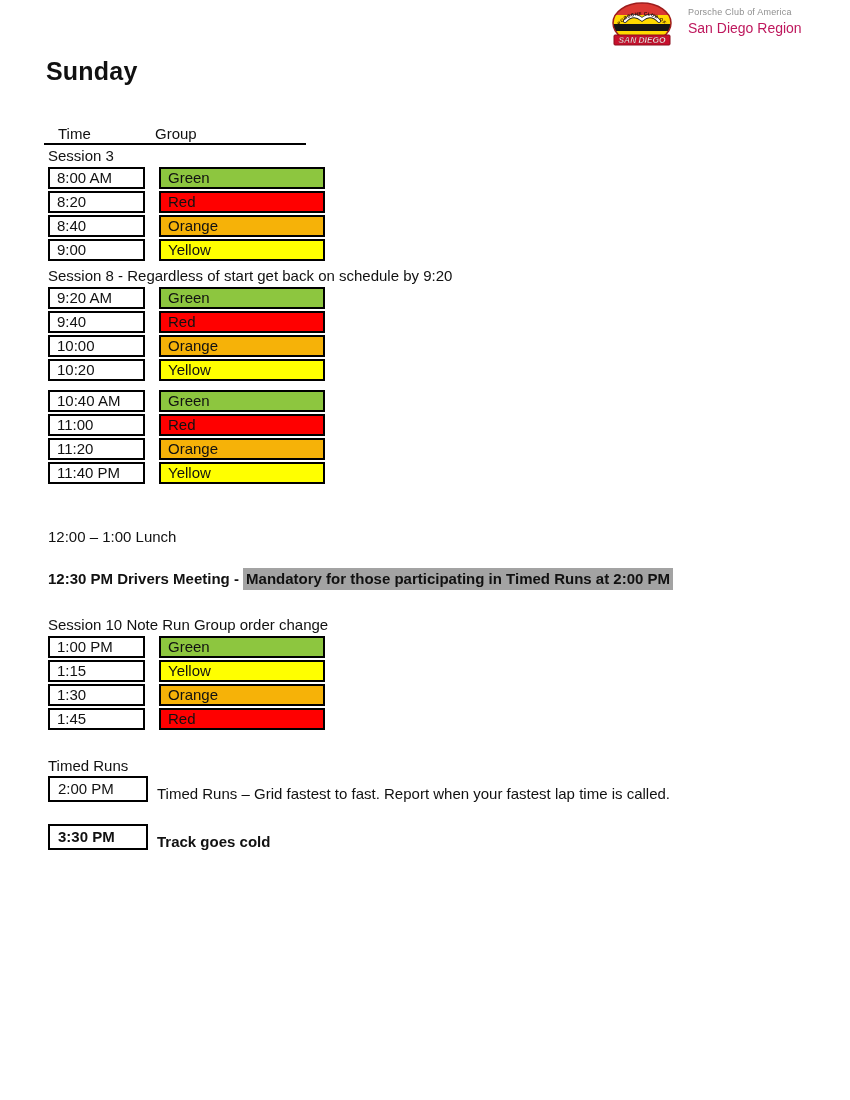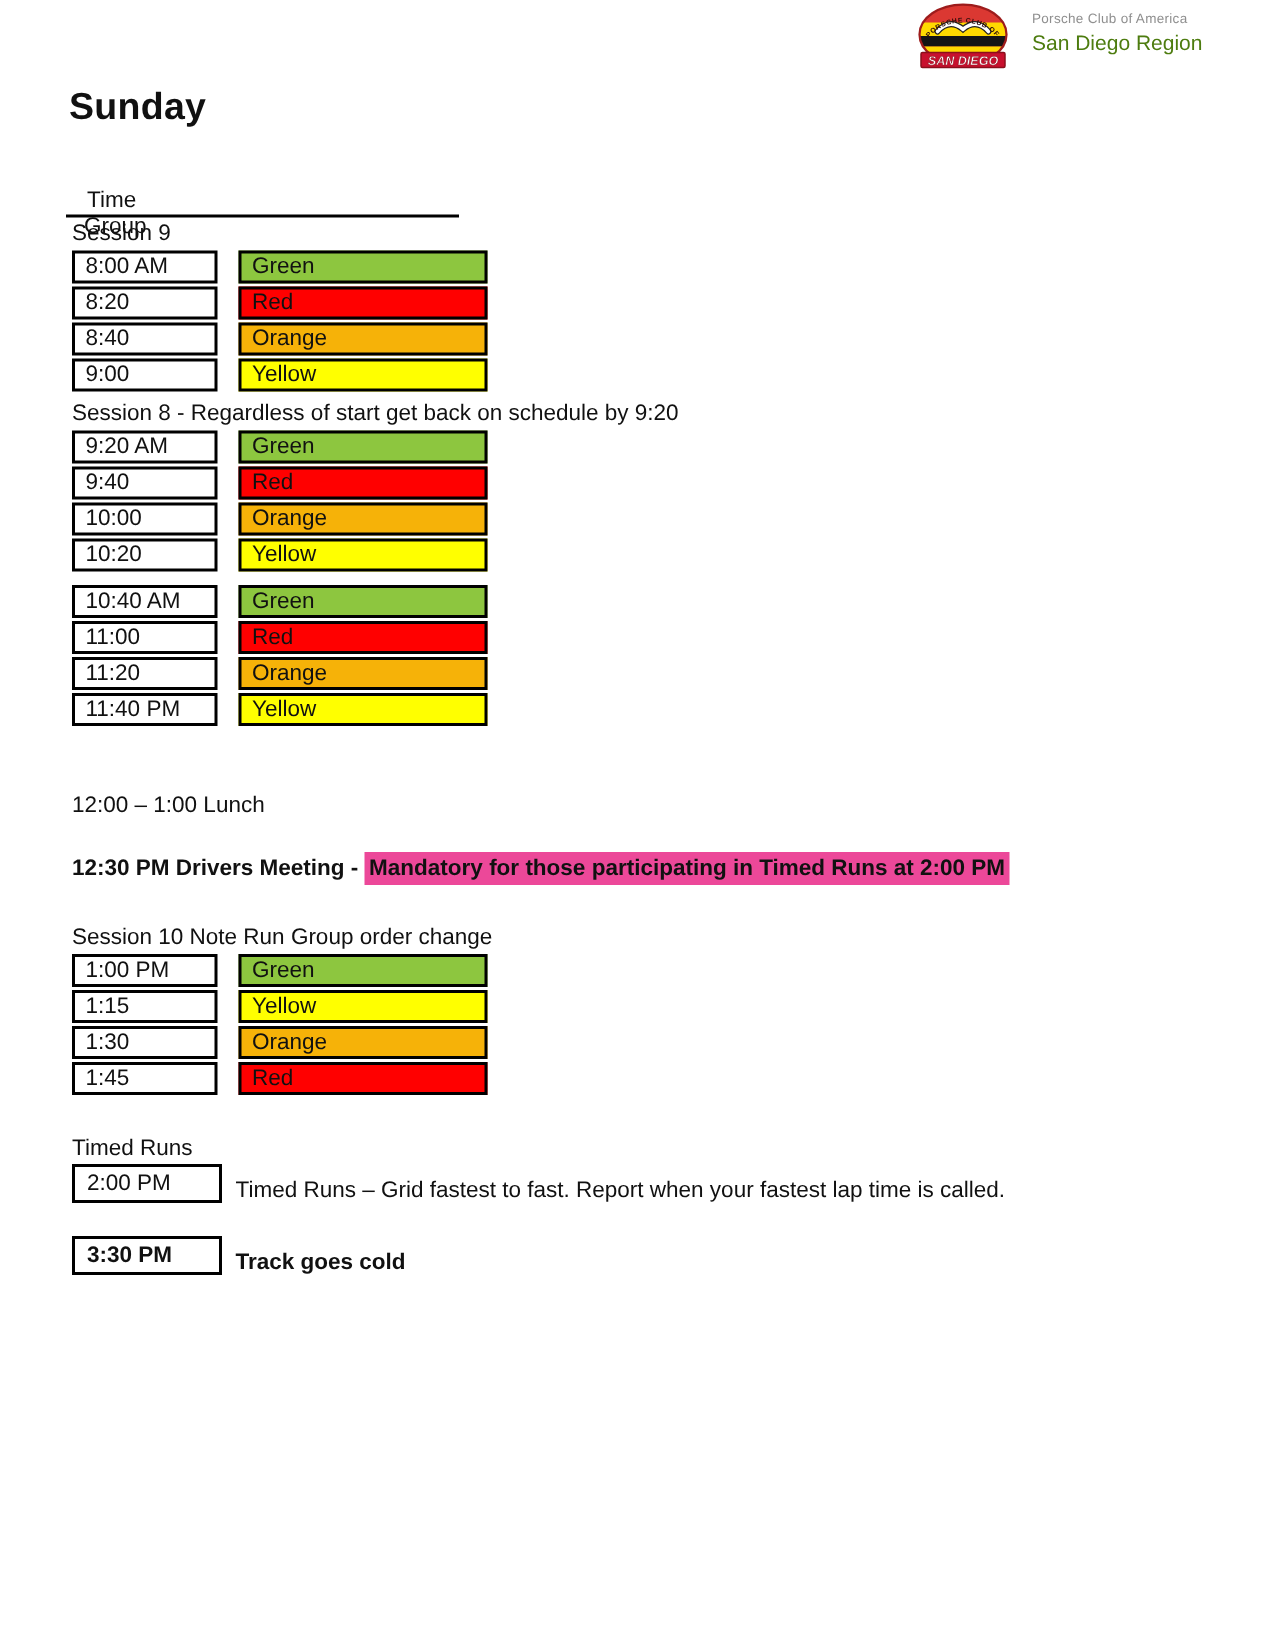--- a/index.html
+++ b/index.html
@@ -6,27 +6,27 @@
   body {
     width:850px; height:1100px; background:#fff; position:relative;
     font-family:"Liberation Sans", sans-serif; color:#111; overflow:hidden;
   }
   .abs { position:absolute; }
 
   
   .logo-block { top:2px; left:612px; display:flex; align-items:flex-start; }
   .logo-text { margin-left:16px; padding-top:5px; }
   .org-small { font-size:9px; color:#8f8f8f; letter-spacing:.2px; }
-  .org-large { font-size:14px; color:#4d7c0f; margin-top:3px; }
+  .org-large { font-size:14px; color:#be185d; margin-top:3px; }
 
   
   .page-title { top:57px; left:46px; font-size:25px; font-weight:700; letter-spacing:.2px; }
 
   
-  .colhead { top:125px; left:48px; display:flex; font-size:15px;flex-direction:column; }
+  .colhead { top:125px; left:48px; display:flex; font-size:15px; }
   .colhead .time-h { width:99px; padding-left:10px; box-sizing:border-box; }
   .colhead .group-h { padding-left:8px; }
   .rule { top:143px; left:44px; width:262px; height:2px; background:#000; }
 
   
   .session { left:48px; }
   .s7  { top:147px; }
   .s8  { top:267px; }
   .s9  { top:387px; }
   .s10 { top:616px; }
@@ -96,21 +96,21 @@
 
 <div class="abs page-title">Sunday</div>
 
 <div class="abs colhead">
   <span class="time-h">Time</span>
   <span class="group-h">Group</span>
 </div>
 <div class="abs rule"></div>
 
 <div class="abs session s7">
-  <div class="session-title">Session 9</div>
+  <div class="session-title">Session 3</div>
   <div class="stable">
     <div class="trow">
       <div class="tcell time">8:00 AM</div>
       <div class="tcell group" style="background-color: rgb(141, 198, 63);">Green</div>
     </div>
     <div class="trow">
       <div class="tcell time">8:20</div>
       <div class="tcell group" style="background-color: rgb(255, 0, 0);">Red</div>
     </div>
     <div class="trow">
@@ -163,21 +163,21 @@
     <div class="trow">
       <div class="tcell time">11:40 PM</div>
       <div class="tcell group" style="background-color: rgb(255, 255, 0);">Yellow</div>
     </div>
   </div>
 </div>
 
 <div class="abs lunch">12:00 – 1:00 Lunch</div>
 
 <div class="abs meeting">
-  <span>12:30 PM Drivers Meeting - </span><span class="hl" style="background-color: #ec4899;">Mandatory for those participating in Timed Runs at 2:00 PM</span>
+  <span>12:30 PM Drivers Meeting - </span><span class="hl" style="background-color: #a3a3a3;">Mandatory for those participating in Timed Runs at 2:00 PM</span>
 </div>
 
 <div class="abs session s10">
   <div class="session-title">Session 10 Note Run Group order change</div>
   <div class="stable">
     <div class="trow">
       <div class="tcell time">1:00 PM</div>
       <div class="tcell group" style="background-color: rgb(141, 198, 63);">Green</div>
     </div>
     <div class="trow">

